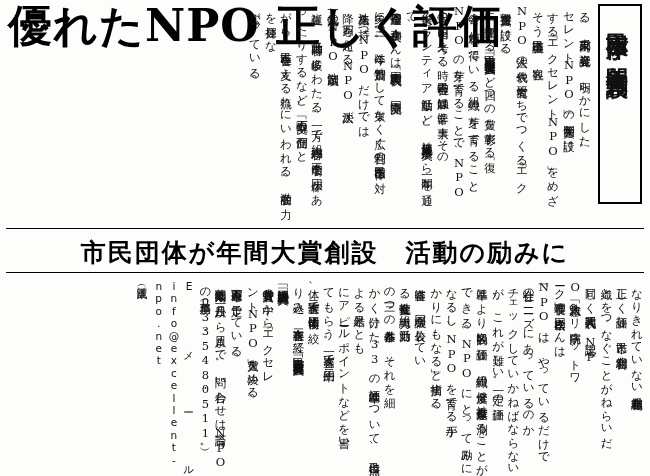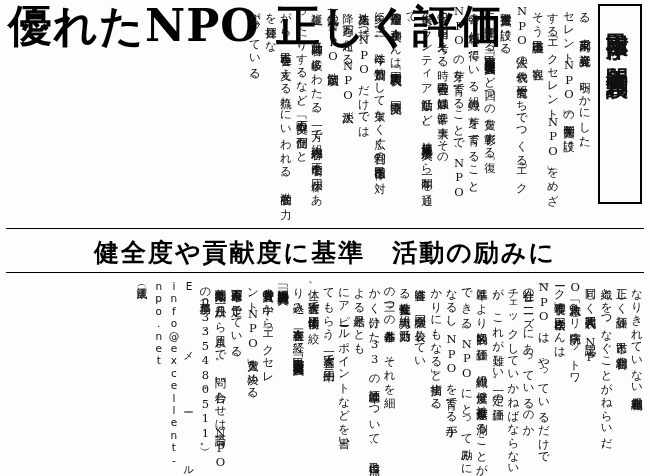--- a/index.html
+++ b/index.html
@@ -170,21 +170,21 @@
     <div class="vcol">象に三つ。今年は特別賞として東なく広く営利の市民団体を対</div>
     <div class="vcol">法人格を持つNPOだけでは</div>
     <div class="vcol">降　四万を超えるNPO法人が
 一九九八年のNPO法制定以</div>
     <div class="vcol">誕生し、活動内容は多岐にわたる。一方で組織内容が不透明な団体があったりするなど、「玉石混交」の側面だと</div>
     <div class="vcol">がら、市民社会を支える流れにいわれる。潜在的な力を発揮しな</div>
     <div class="vcol">広がっている。</div>
   </div>
 
   <div class="rule-top"></div>
-  <div class="mid-headline">健全度や貢献度に基準　活動の励みに</div>
+  <div class="mid-headline">市民団体が年間大賞創設　活動の励みに</div>
   <div class="rule-bottom"></div>
 
   <div class="lower-cols">
     <div class="lcol">なりきれていない非営利組織を
 正しく評価し、市民と非営利組
 織とをつなぐことがねらいだ。</div>
     <div class="lcol">同じく共同代表で、認定NP
 O法人「救急ヘリ病院ネットワ
 ーク」理事長の国松孝次さんは</div>
     <div class="lcol">「NPOは、やっているだけで

